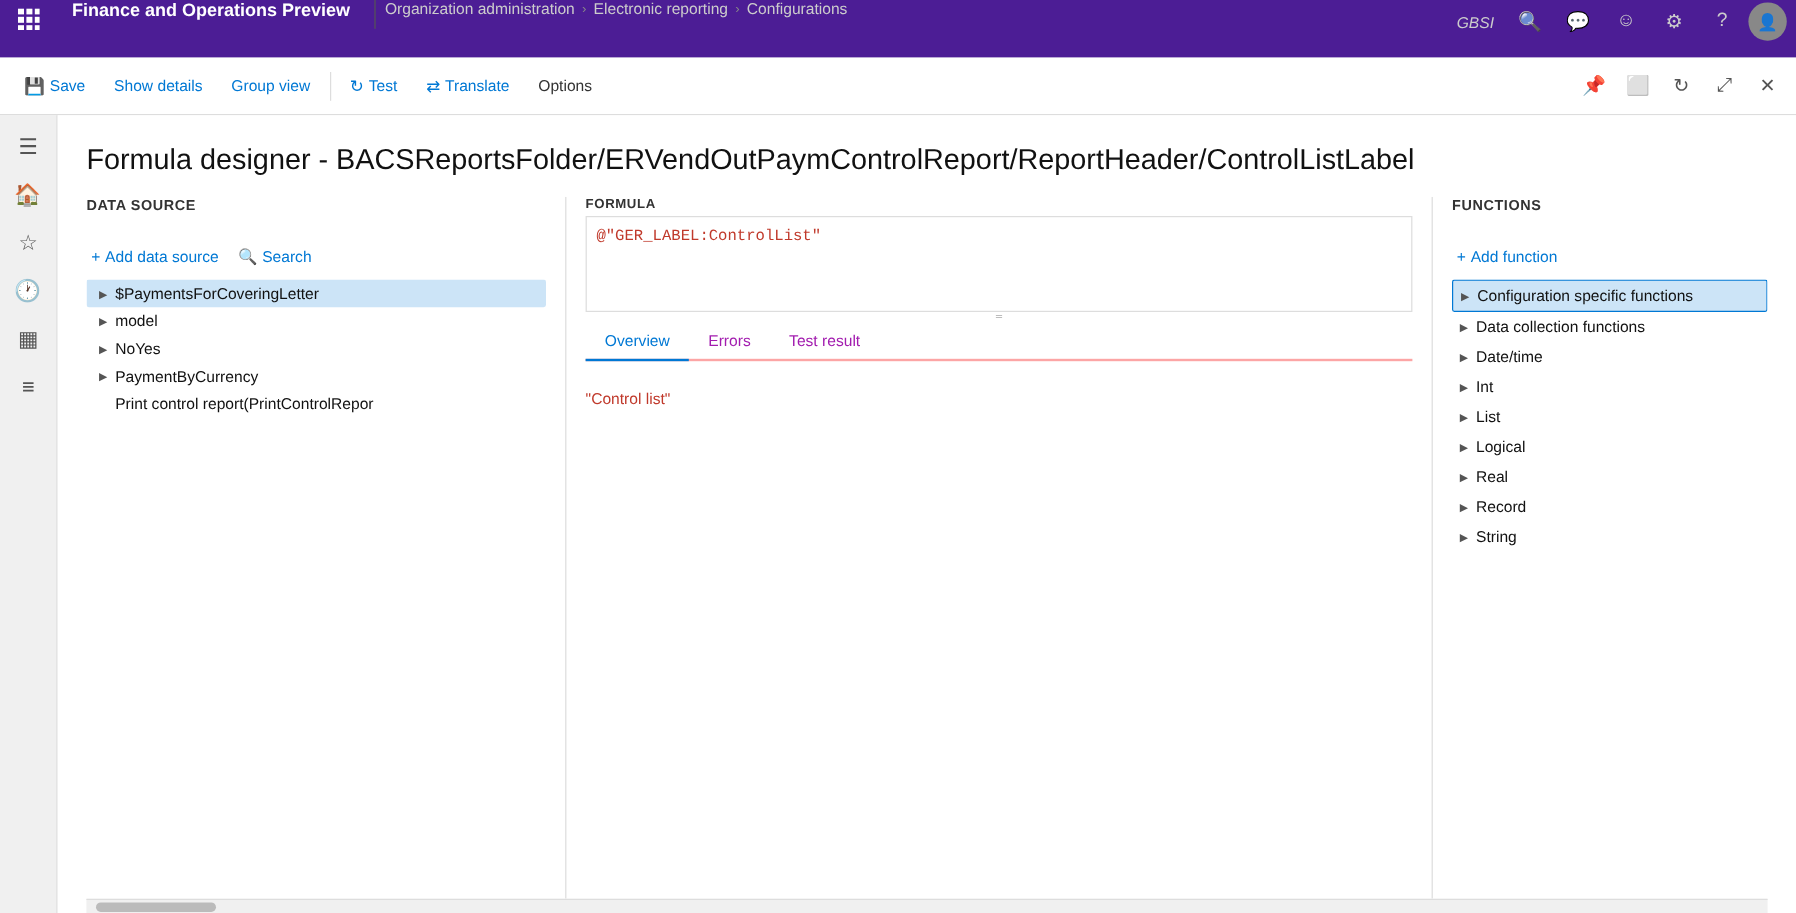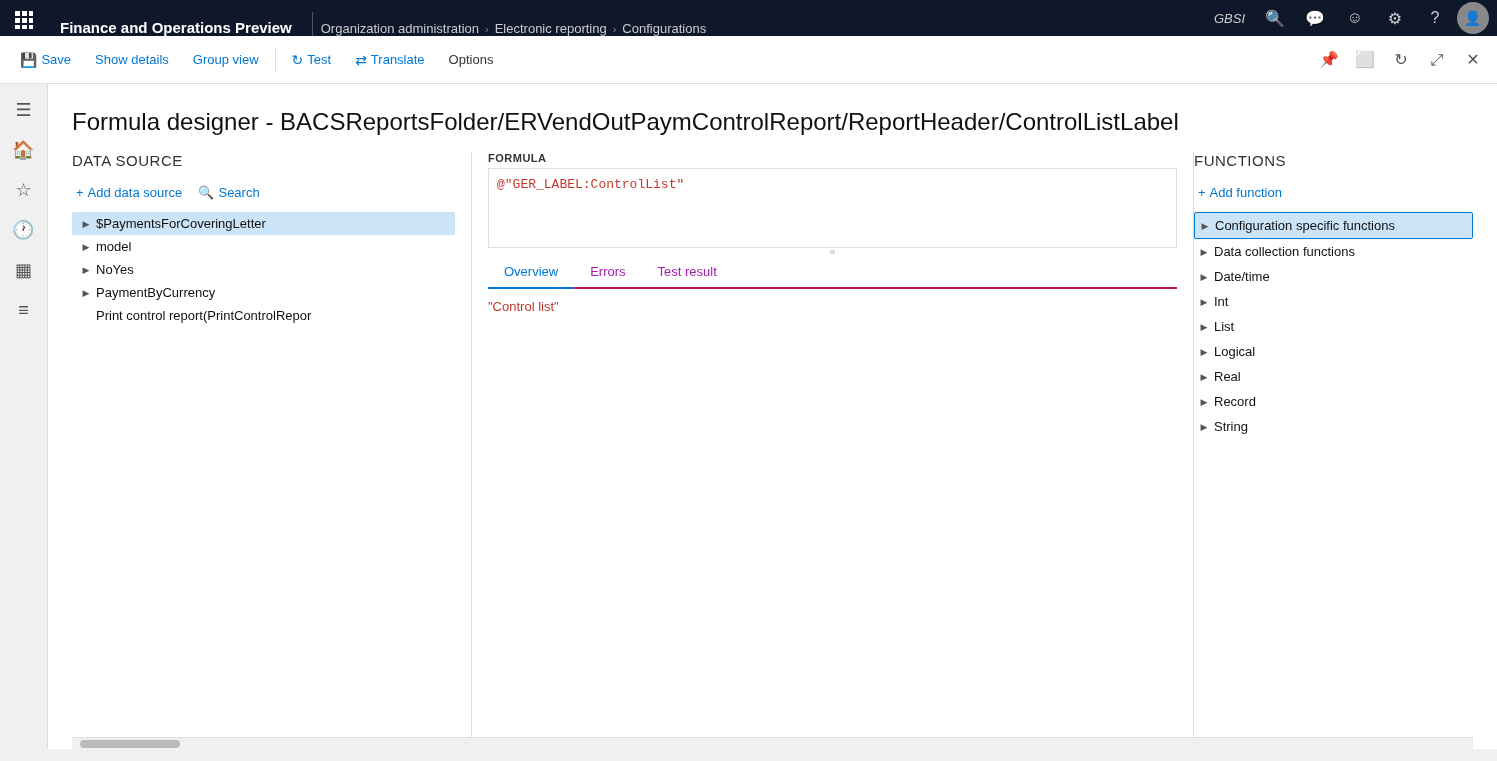--- a/index.html
+++ b/index.html
@@ -1,24 +1,24 @@
 <!DOCTYPE html>
 <html><head>
   <meta charset="utf-8">
   <style>
     * { box-sizing: border-box; margin: 0; padding: 0; }
     body { font-family: 'Segoe UI', Arial, sans-serif; font-size: 13px; background: #f0f0f0; overflow: hidden; height: 761px; width: 1497px; }
 
     
     .topbar {
-      background: #0f172a;
+      background: #4c1d95;
       color: #fff;
-      height: 36px;
-      display: flex;
-      align-items: flex-end;
+      height: 48px;
+      display: flex;
+      align-items: flex-start;
       padding: 0 8px;
       gap: 8px;
     }
     .topbar-grid-icon {
       width: 32px; height: 32px;
       display: flex; align-items: center; justify-content: center;
       color: #fff; cursor: pointer; font-size: 18px;
     }
     .topbar-title {
       color: #fff;
@@ -127,25 +127,25 @@
 
     
     .datasource-panel {
       width: 400px;
       display: flex;
       flex-direction: column;
       border-right: 1px solid #ddd;
       padding-right: 16px;
     }
     .panel-header {
-      font-size: 15px;
-      font-weight: 400;
+      font-size: 12px;
+      font-weight: 700;
       color: #333;
       letter-spacing: 0.5px;
-      margin-bottom: 12px;
+      margin-bottom: 24px;
       text-transform: uppercase;
     }
     .panel-actions {
       display: flex; align-items: center; gap: 8px; margin-bottom: 8px;
     }
     .panel-action-btn {
       display: flex; align-items: center; gap: 4px;
       color: #0078d4; cursor: pointer; font-size: 13px;
       border: none; background: none; padding: 4px;
     }
@@ -188,37 +188,37 @@
       flex-shrink: 0;
     }
     .formula-code { color: #c0392b; }
     .resize-handle {
       height: 8px; display: flex; align-items: center; justify-content: center;
       cursor: row-resize; color: #aaa; font-size: 10px; user-select: none;
     }
 
     
     .tabs {
-      display: flex; gap: 0; border-bottom: 2px solid #be185d; margin-bottom: 2px;
+      display: flex; gap: 0; border-bottom: 2px solid #fca5a5; margin-bottom: 16px;
     }
     .tab {
       padding: 8px 16px; cursor: pointer; font-size: 13px; color: #a21caf;
       border-bottom: 2px solid transparent; margin-bottom: -2px;
     }
     .tab.active { color: #0078d4; border-bottom: 2px solid #0078d4; }
 
     .overview-content {
       padding: 8px 0; color: #c0392b; font-size: 13px;
     }
 
     
     .functions-panel {
       width: 280px;
       border-left: 1px solid #ddd;
-      padding-left: 0;
+      padding-left: 16px;
       display: flex;
       flex-direction: column;
     }
     .functions-list {
       flex: 1; overflow-y: auto;
     }
     .function-item {
       display: flex; align-items: center; gap: 4px;
       padding: 5px 4px; cursor: pointer; border-radius: 2px; font-size: 13px; color: #111;
     }

